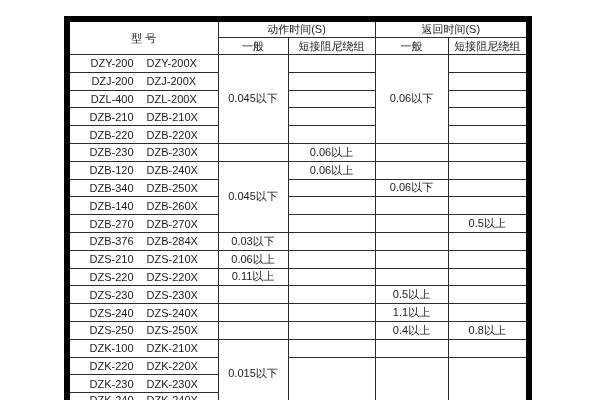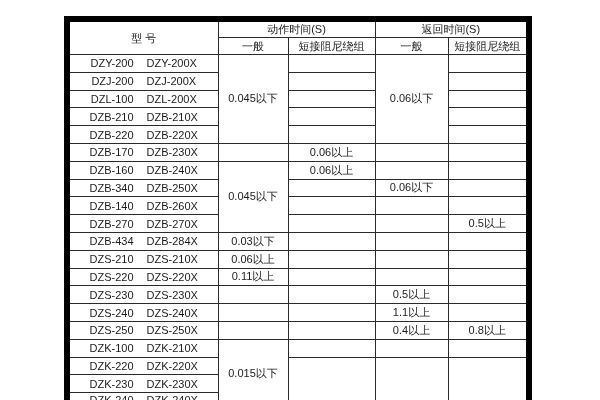--- a/index.html
+++ b/index.html
@@ -83,21 +83,21 @@
             <span>DZJ-200X</span>
           </div>
         </td>
     <td></td>
     <td></td>
   </tr>
 
   <tr class="row">
     <td>
           <div class="model-pair">
-            <span>DZL-100</span>
+            <span>DZL-400</span>
             <span>DZL-200X</span>
           </div>
         </td>
     <td></td>
     <td></td>
   </tr>
 
   <tr class="row">
     <td>
           <div class="model-pair">
@@ -116,34 +116,34 @@
             <span>DZB-220X</span>
           </div>
         </td>
     <td></td>
     <td></td>
   </tr>
 
   <tr class="row">
     <td>
           <div class="model-pair">
-            <span>DZB-170</span>
+            <span>DZB-230</span>
             <span>DZB-230X</span>
           </div>
         </td>
     <td></td>
     <td>0.06以上</td>
     <td></td>
     <td></td>
   </tr>
 
   <tr class="row">
     <td>
           <div class="model-pair">
-            <span>DZB-160</span>
+            <span>DZB-120</span>
             <span>DZB-240X</span>
           </div>
         </td>
     <td rowspan="4">0.045以下</td>
     <td>0.06以上</td>
     <td></td>
     <td></td>
   </tr>
 
   <tr class="row">
@@ -178,21 +178,21 @@
           </div>
         </td>
     <td></td>
     <td></td>
     <td>0.5以上</td>
   </tr>
 
   <tr class="row">
     <td>
           <div class="model-pair">
-            <span>DZB-434</span>
+            <span>DZB-376</span>
             <span>DZB-284X</span>
           </div>
         </td>
     <td>0.03以下</td>
     <td></td>
     <td></td>
     <td></td>
   </tr>
 
   <tr class="row">

